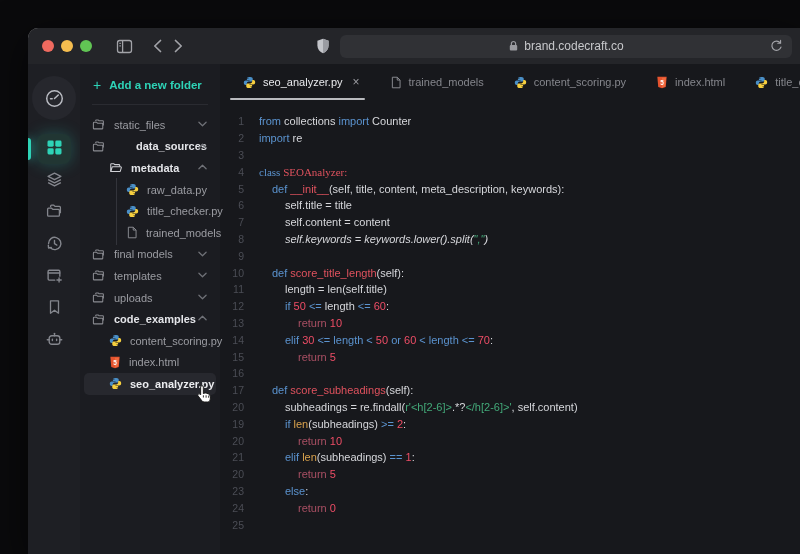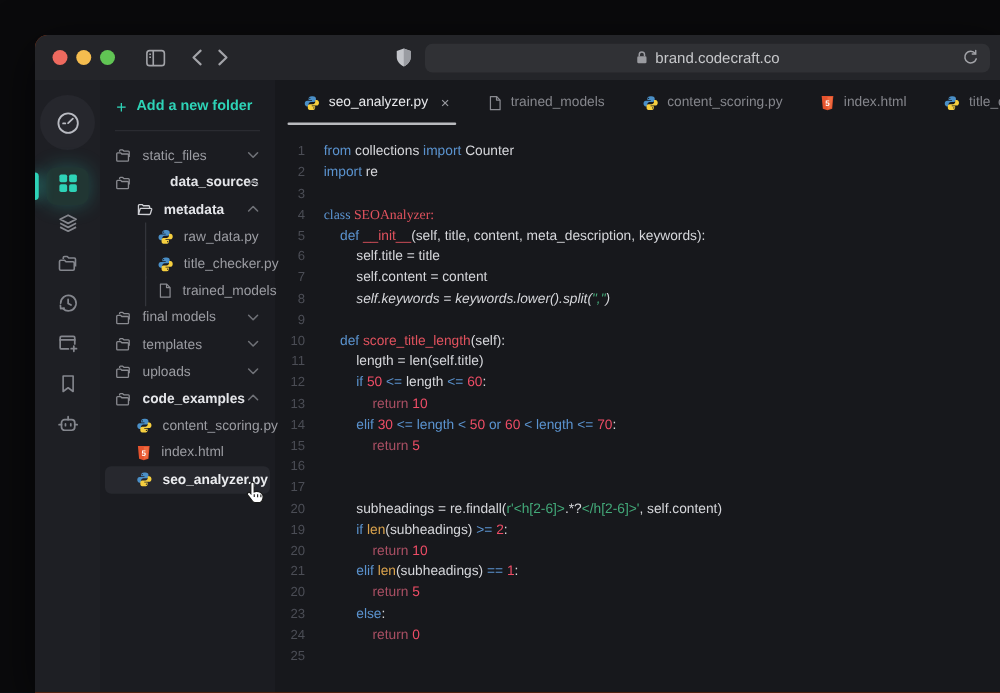--- a/index.html
+++ b/index.html
@@ -1,17 +1,17 @@
 <!DOCTYPE html>
 <html><head>
 <meta charset="utf-8">
 <style>
   html,body{margin:0;padding:0;width:800px;height:554px;background:#0a0a0c;overflow:hidden;
     font-family:"Liberation Sans","DejaVu Sans",sans-serif;-webkit-font-smoothing:antialiased;}
-  .window{position:absolute;left:28px;top:28px;width:772px;height:526px;background:#c2410c;
+  .window{position:absolute;left:28px;top:28px;width:772px;height:526px;background:#a3a3a3;
     border-top-left-radius:10px;overflow:hidden;box-shadow:0 10px 40px rgba(0,0,0,.6);}
   
   .chrome{height:36px;background:#242529;display:flex;align-items:center;padding:0 12px;position:relative;}
   .lights{display:flex;gap:7px;margin-left:2px;}
   .dot{width:12px;height:12px;border-radius:50%;}
   .dot.r{background:#ee6a5f}.dot.y{background:#f5bd4f}.dot.g{background:#61c554}
   .chrome .cicon{color:#a2a3a8;display:flex;align-items:center;}
   .tgl{margin-left:24px}.back{margin-left:20px}.fwd{margin-left:12px}
   .shield{margin-left:auto;}
   .urlbar{flex:0 0 auto;width:452px;height:23px;background:#303135;border-radius:6px;margin-left:10px;margin-right:-4px;
@@ -397,21 +397,21 @@
           <div class="cl"><span class="ln">7</span><span class="ct" style="padding-left: 26px;"><span class="pln">self.content = content</span></span></div>
           <div class="cl"><span class="ln">8</span><span class="ct" style="padding-left: 26px; font-style: italic;"><span class="pln">self.keywords = keywords.lower().split(</span><span class="str">","</span><span class="pln">)</span></span></div>
           <div class="cl"><span class="ln">9</span><span class="ct" style="padding-left: 0px;"></span></div>
           <div class="cl"><span class="ln">10</span><span class="ct" style="padding-left: 13px;"><span class="kw">def</span><span class="pln"> </span><span class="fn">score_title_length</span><span class="pln">(self):</span></span></div>
           <div class="cl"><span class="ln">11</span><span class="ct" style="padding-left: 26px;"><span class="pln">length = len(self.title)</span></span></div>
           <div class="cl"><span class="ln">12</span><span class="ct" style="padding-left: 26px;"><span class="kw">if</span><span class="pln"> </span><span class="num">50</span><span class="pln"> </span><span class="kw">&lt;=</span><span class="pln"> length </span><span class="kw">&lt;=</span><span class="pln"> </span><span class="num">60</span><span class="pln">:</span></span></div>
           <div class="cl"><span class="ln">13</span><span class="ct" style="padding-left: 39px;"><span class="ret">return</span><span class="pln"> </span><span class="num">10</span></span></div>
           <div class="cl"><span class="ln">14</span><span class="ct" style="padding-left: 26px;"><span class="kw">elif</span><span class="pln"> </span><span class="num">30</span><span class="pln"> </span><span class="kw">&lt;= length &lt; </span><span class="num">50</span><span class="pln"> </span><span class="kw">or</span><span class="pln"> </span><span class="num">60</span><span class="pln"> </span><span class="kw">&lt; length &lt;=</span><span class="pln"> </span><span class="num">70</span><span class="pln">:</span></span></div>
           <div class="cl"><span class="ln">15</span><span class="ct" style="padding-left: 39px;"><span class="ret">return</span><span class="pln"> </span><span class="num">5</span></span></div>
           <div class="cl"><span class="ln">16</span><span class="ct" style="padding-left: 0px;"></span></div>
-          <div class="cl"><span class="ln">17</span></div>
+          <div class="cl"><span class="ln">17</span><span class="ct" style="padding-left: 13px;"><span class="kw">def</span><span class="pln"> </span><span class="fn">score_subheadings</span><span class="pln">(self):</span></span></div>
           <div class="cl"><span class="ln">20</span><span class="ct" style="padding-left: 26px;"><span class="pln">subheadings = re.findall(</span><span class="str">r'&lt;h[2-6]&gt;</span><span class="pln">.*?</span><span class="str">&lt;/h[2-6]&gt;'</span><span class="pln">, self.content)</span></span></div>
           <div class="cl"><span class="ln">19</span><span class="ct" style="padding-left: 26px;"><span class="kw">if</span><span class="pln"> </span><span class="blt">len</span><span class="pln">(subheadings) </span><span class="kw">&gt;=</span><span class="pln"> </span><span class="num">2</span><span class="pln">:</span></span></div>
           <div class="cl"><span class="ln">20</span><span class="ct" style="padding-left: 39px;"><span class="ret">return</span><span class="pln"> </span><span class="num">10</span></span></div>
           <div class="cl"><span class="ln">21</span><span class="ct" style="padding-left: 26px;"><span class="kw">elif</span><span class="pln"> </span><span class="blt">len</span><span class="pln">(subheadings) </span><span class="kw">==</span><span class="pln"> </span><span class="num">1</span><span class="pln">:</span></span></div>
           <div class="cl"><span class="ln">20</span><span class="ct" style="padding-left: 39px;"><span class="ret">return</span><span class="pln"> </span><span class="num">5</span></span></div>
           <div class="cl"><span class="ln">23</span><span class="ct" style="padding-left: 26px;"><span class="kw">else</span><span class="pln">:</span></span></div>
           <div class="cl"><span class="ln">24</span><span class="ct" style="padding-left: 39px;"><span class="ret">return</span><span class="pln"> </span><span class="num">0</span></span></div>
           <div class="cl"><span class="ln">25</span><span class="ct" style="padding-left: 0px;"></span></div>
         </div>
     </div>

